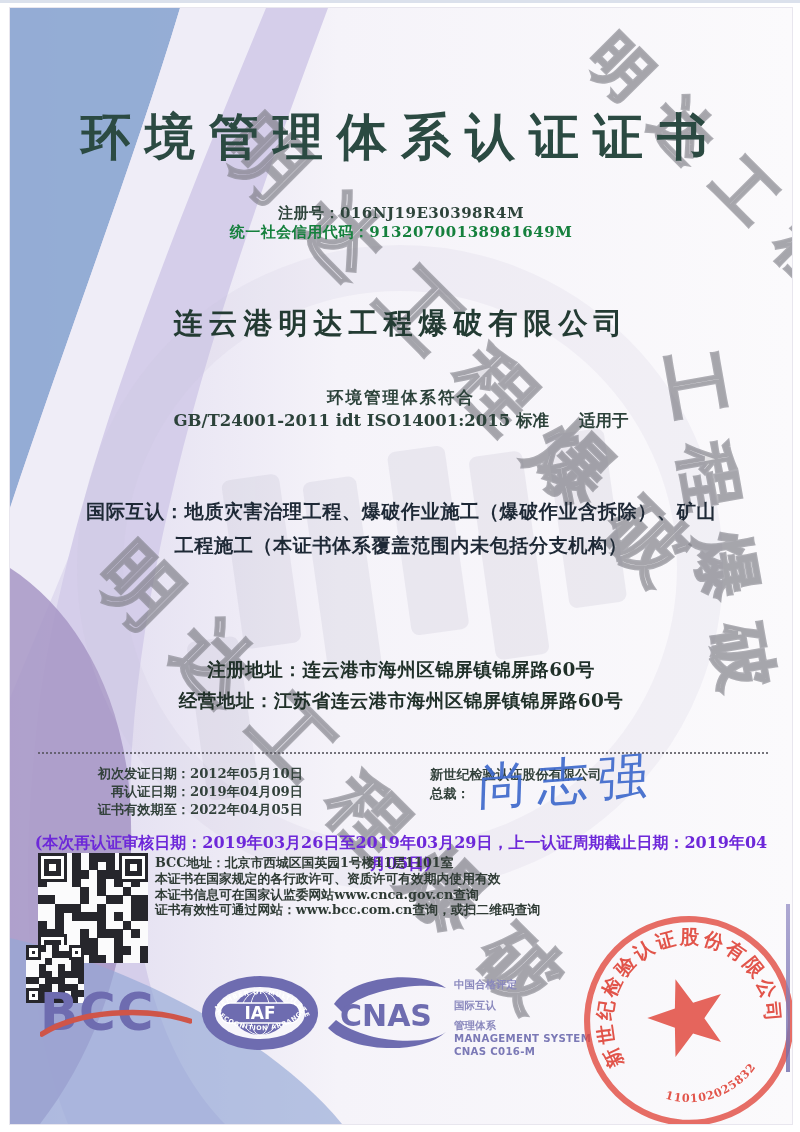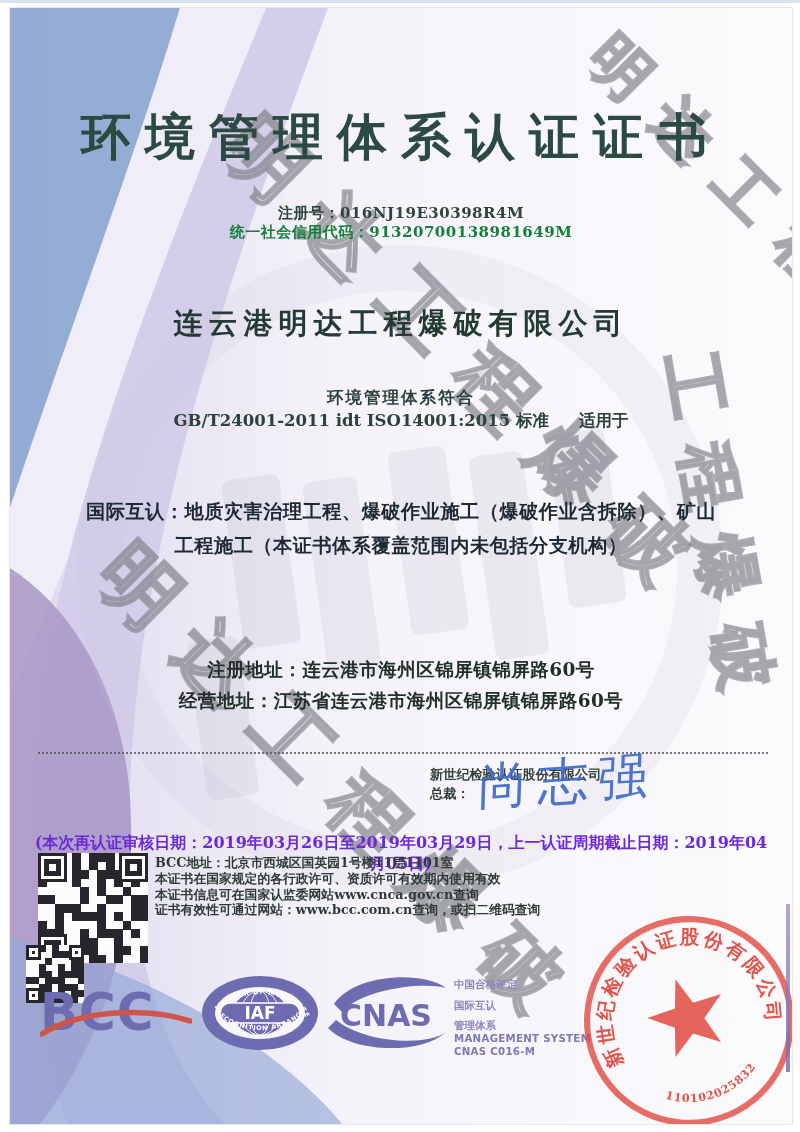--- a/index.html
+++ b/index.html
@@ -127,20 +127,34 @@
     <div>
       <span>注册地址：</span><span>连云港市海州区锦屏镇锦屏路60号</span>
     </div>
     <div>
       <span>经营地址：</span><span>江苏省连云港市海州区锦屏镇锦屏路60号</span>
     </div>
   </div>
 
   <div class="sep"></div>
 
+  <div class="dates">
+    <div class="drow">
+      <span class="dl">初次发证日期：</span>
+        <span>2012年05月10日</span>
+    </div>
+    <div class="drow">
+      <span class="dl">再认证日期：</span>
+        <span>2019年04月09日</span>
+    </div>
+    <div class="drow">
+      <span class="dl">证书有效期至：</span>
+        <span>2022年04月05日</span>
+    </div>
+  </div>
 
   <div class="issuer">
     <div>新世纪检验认证股份有限公司</div>
     <div>总裁：</div>
   </div>
   <div class="signature">尚志强</div>
 
   <div class="auditnote">(本次再认证审核日期：2019年03月26日至2019年03月29日，上一认证周期截止日期：2019年04月05日)</div>
 
   <div class="qr qr1">

